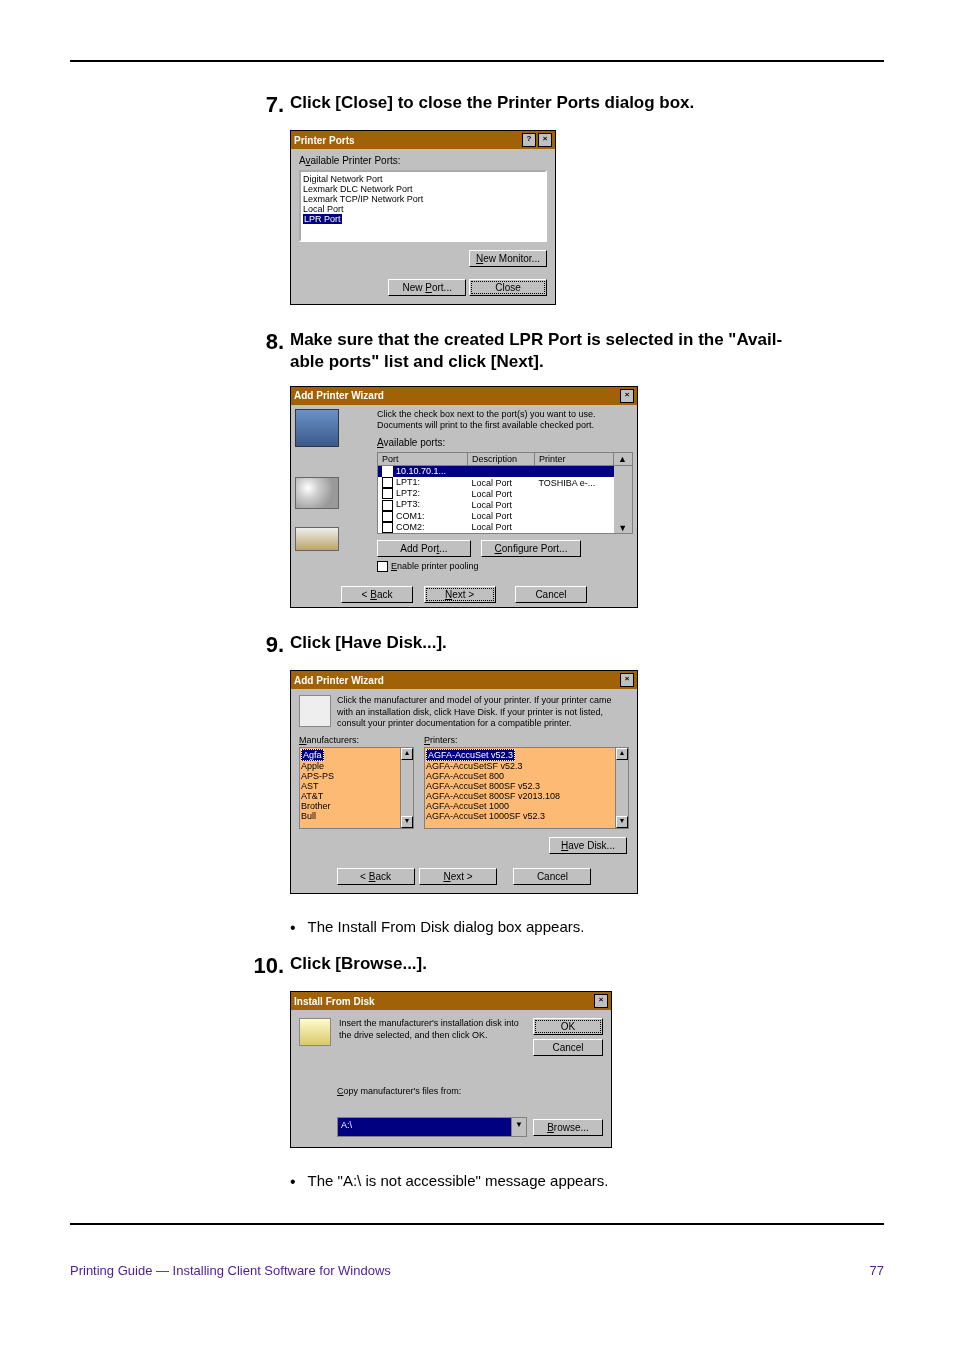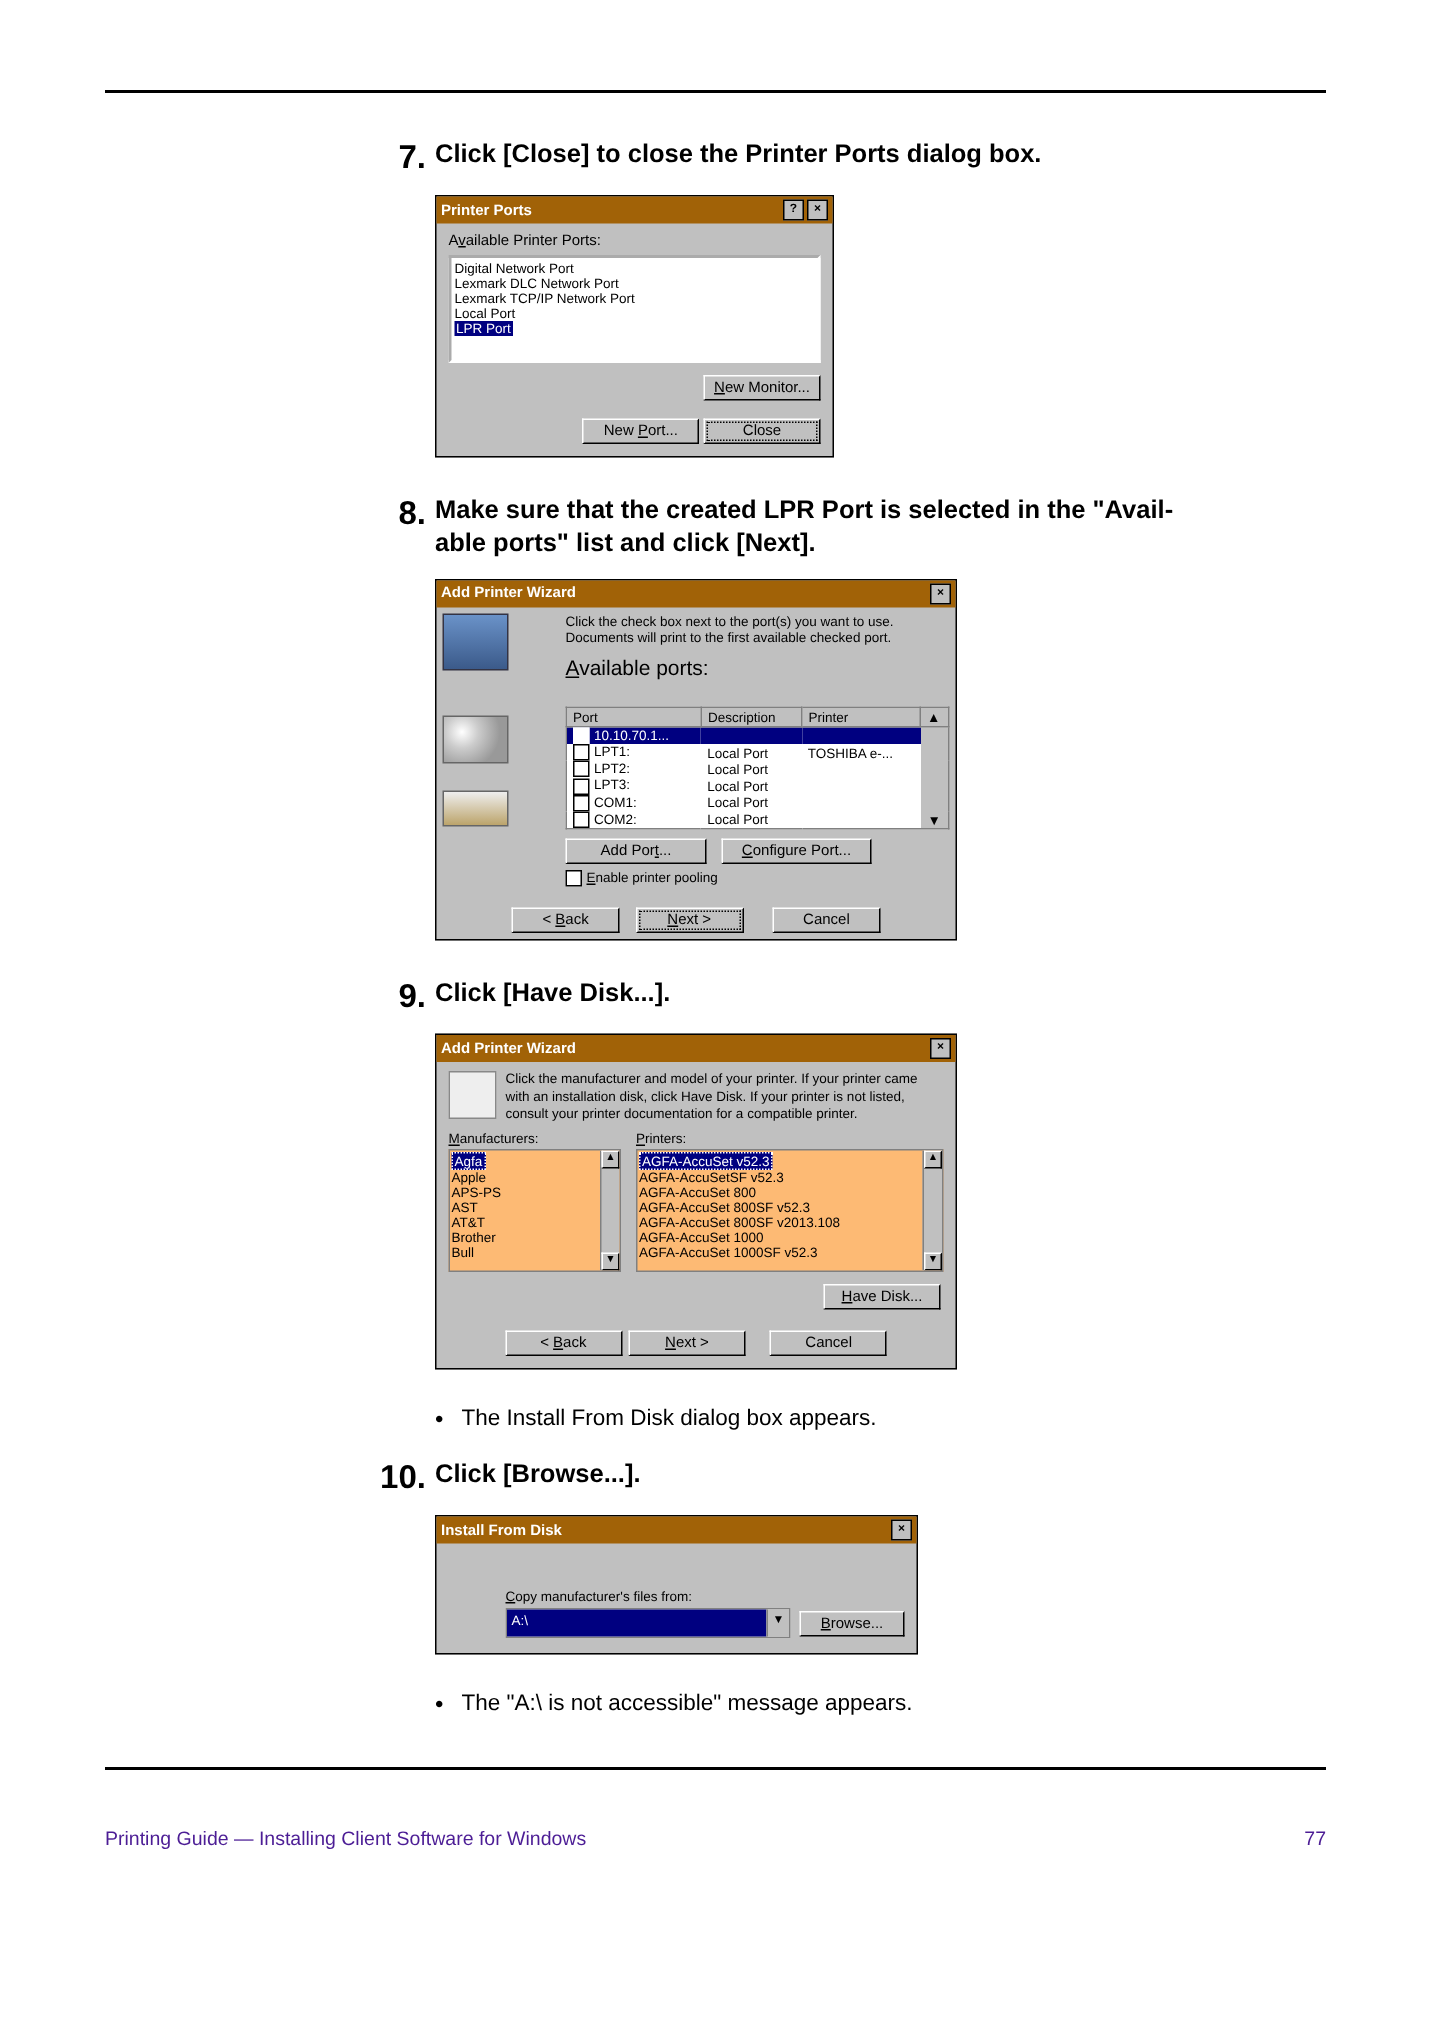--- a/index.html
+++ b/index.html
@@ -195,21 +195,21 @@
   .shot3 .nav-row { text-align: center; padding: 12px 0 8px 0;}
 
   
   .shot4 { width: 320px; }
   .shot4 .body-row{display:flex;padding:8px 8px 0 8px;gap:8px;}
   .shot4 .disk-ico{width:30px;height:26px;border:1px solid #888;background:linear-gradient(#fffbcc,#d9c96a);flex-shrink:0;}
   .shot4 .txt{font-size:9px;line-height:1.3;flex:1;}
   .shot4 .okcol{display:flex;flex-direction:column;gap:4px;}
   .shot4 .okcol .btn{min-width:56px;}
   .shot4 .copy-area{padding: 30px 8px 10px 46px;}
-  .shot4 .copy-lbl{font-size:9px;margin-bottom:3px;}
+  .shot4 .copy-lbl{font-size:9px;margin-bottom:21px;}
   .shot4 .copy-row{display:flex;gap:6px;align-items:center;}
   .shot4 .combo{flex:1;height:18px;background:#fff;border:1px solid #808080;display:flex;}
   .shot4 .combo .val{flex:1;font-size:9px;padding:2px 3px;background:#000080;color:#fff;}
   .shot4 .combo .drop{width:14px;background:#c0c0c0;border-left:1px solid #808080;text-align:center;font-size:8px;line-height:14px;}
 
   .bottom-rule {
     border-top: 2px solid #000;
     margin-top: 30px;
   }
   .footer {
@@ -278,21 +278,21 @@
         <div class="ico-col">
           <div class="ico"></div>
           <div class="ico2"></div>
           <div class="ico3"></div>
         </div>
         <div class="text-col">
           <div style="font-size:9px;line-height:1.25;margin-bottom:6px;">
             <span>Click the check box next to the port(s) you want to use.</span><br>
             <span>Documents will print to the first available checked port.</span>
           </div>
-          <div style="font-size:14px;margin-bottom:18px;"><span></span><span class="u">A</span><span>vailable ports:</span></div>
+          <div style="font-size:10px;margin-bottom:4px;"><span></span><span class="u">A</span><span>vailable ports:</span></div>
           <table class="porttable">
             <tbody>
                 <tr>
               <th>Port</th>
               <th>Description</th>
               <th style="width:70px">Printer</th>
               <th style="width:10px">▲</th>
             </tr>
             <tr class="porthl">
               <td><span class="cb" style="border-color:#fff;">✓</span><span>10.10.70.1...</span></td>
@@ -414,20 +414,28 @@
       <div class="step-text">Click [Browse...].</div>
     </div>
 
     <div class="shot shot4">
       <div class="title-bar">
         <span>Install From Disk</span>
         <div class="title-btns">
           <div class="title-btn">×</div>
         </div>
       </div>
+      <div class="body-row">
+        <div class="disk-ico"></div>
+        <div class="txt">Insert the manufacturer's installation disk into the drive selected, and then click OK.</div>
+        <div class="okcol">
+          <span class="btn btn-dotted">OK</span>
+          <span class="btn">Cancel</span>
+        </div>
+      </div>
       <div class="copy-area">
         <div class="copy-lbl"><span></span><span class="u">C</span><span>opy manufacturer's files from:</span></div>
         <div class="copy-row">
           <div class="combo">
             <div class="val">A:\</div>
             <div class="drop">▼</div>
           </div>
           <span class="btn" style="min-width:56px"><span></span><span class="u">B</span><span>rowse...</span></span>
         </div>
       </div>

